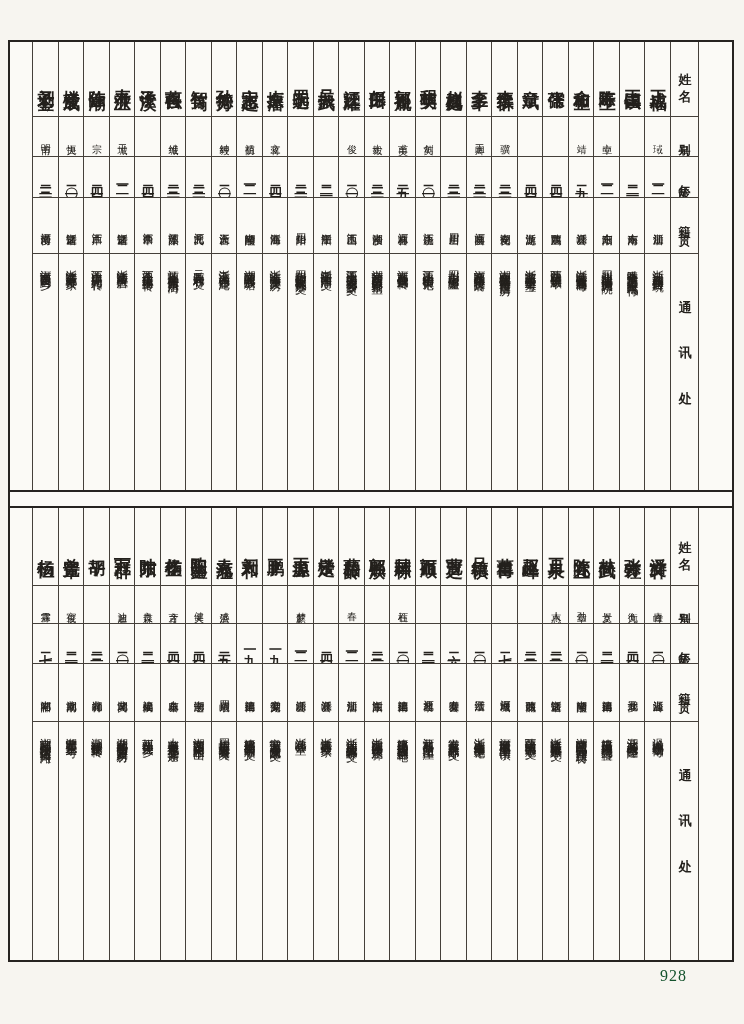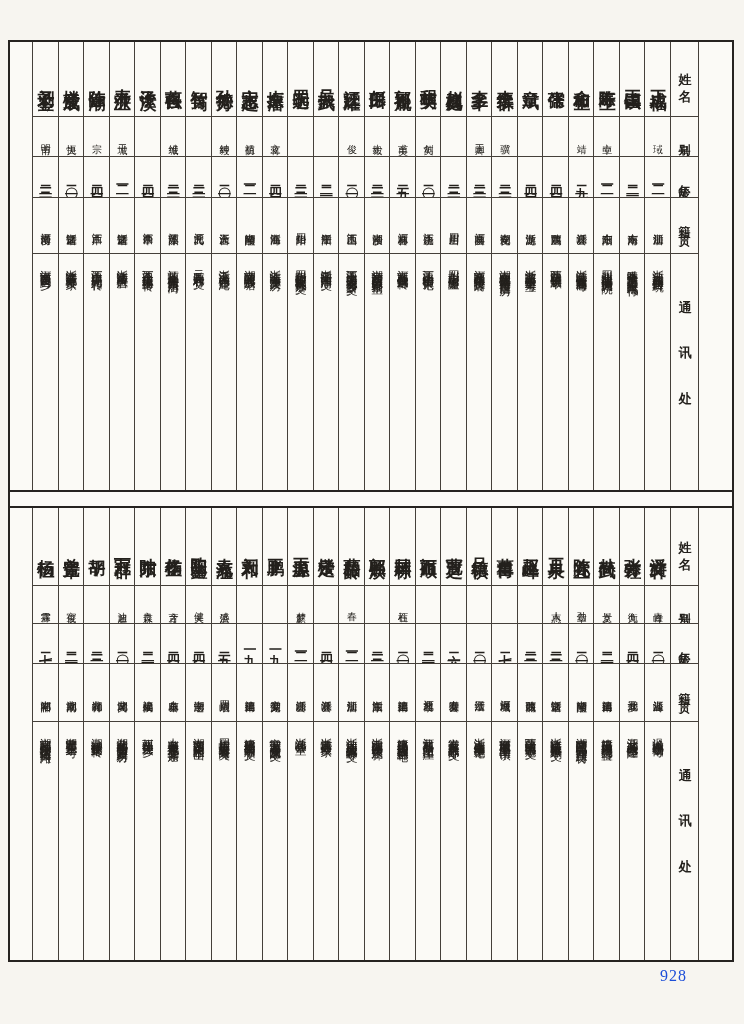--- a/index.html
+++ b/index.html
@@ -64,21 +64,21 @@
   .col.hdr .cell{font-weight:700;}
   .hdr .v{font-size:13px;font-weight:700;}
   .hdr .name .v{letter-spacing:16px;line-height:26px;}
   .hdr .hao .v{font-size:12px;letter-spacing:3px;}
   .half.bottom .hdr .hao .v{letter-spacing:2px;}
   .hdr .age .v{font-size:12px;letter-spacing:3px;}
   .hdr .native .v{font-size:12px;letter-spacing:10px;}
   .hdr .addr .v{font-size:13px;letter-spacing:46px;margin-top:28px;max-height:none;}
   .page-number{
     position:absolute;left:660px;top:967px;
-    font-size:16px;color:#1d4ed8;letter-spacing:1px;
+    font-size:16px;color:#14532d;letter-spacing:1px;
     font-family:"Liberation Serif","DejaVu Serif",serif;
   }
 </style>
 </head>
 <body>
 
 <div class="sheet">
   <div class="frame">
     <section class="half top" id="section-0">
         <div class="col gutter-r"></div>

